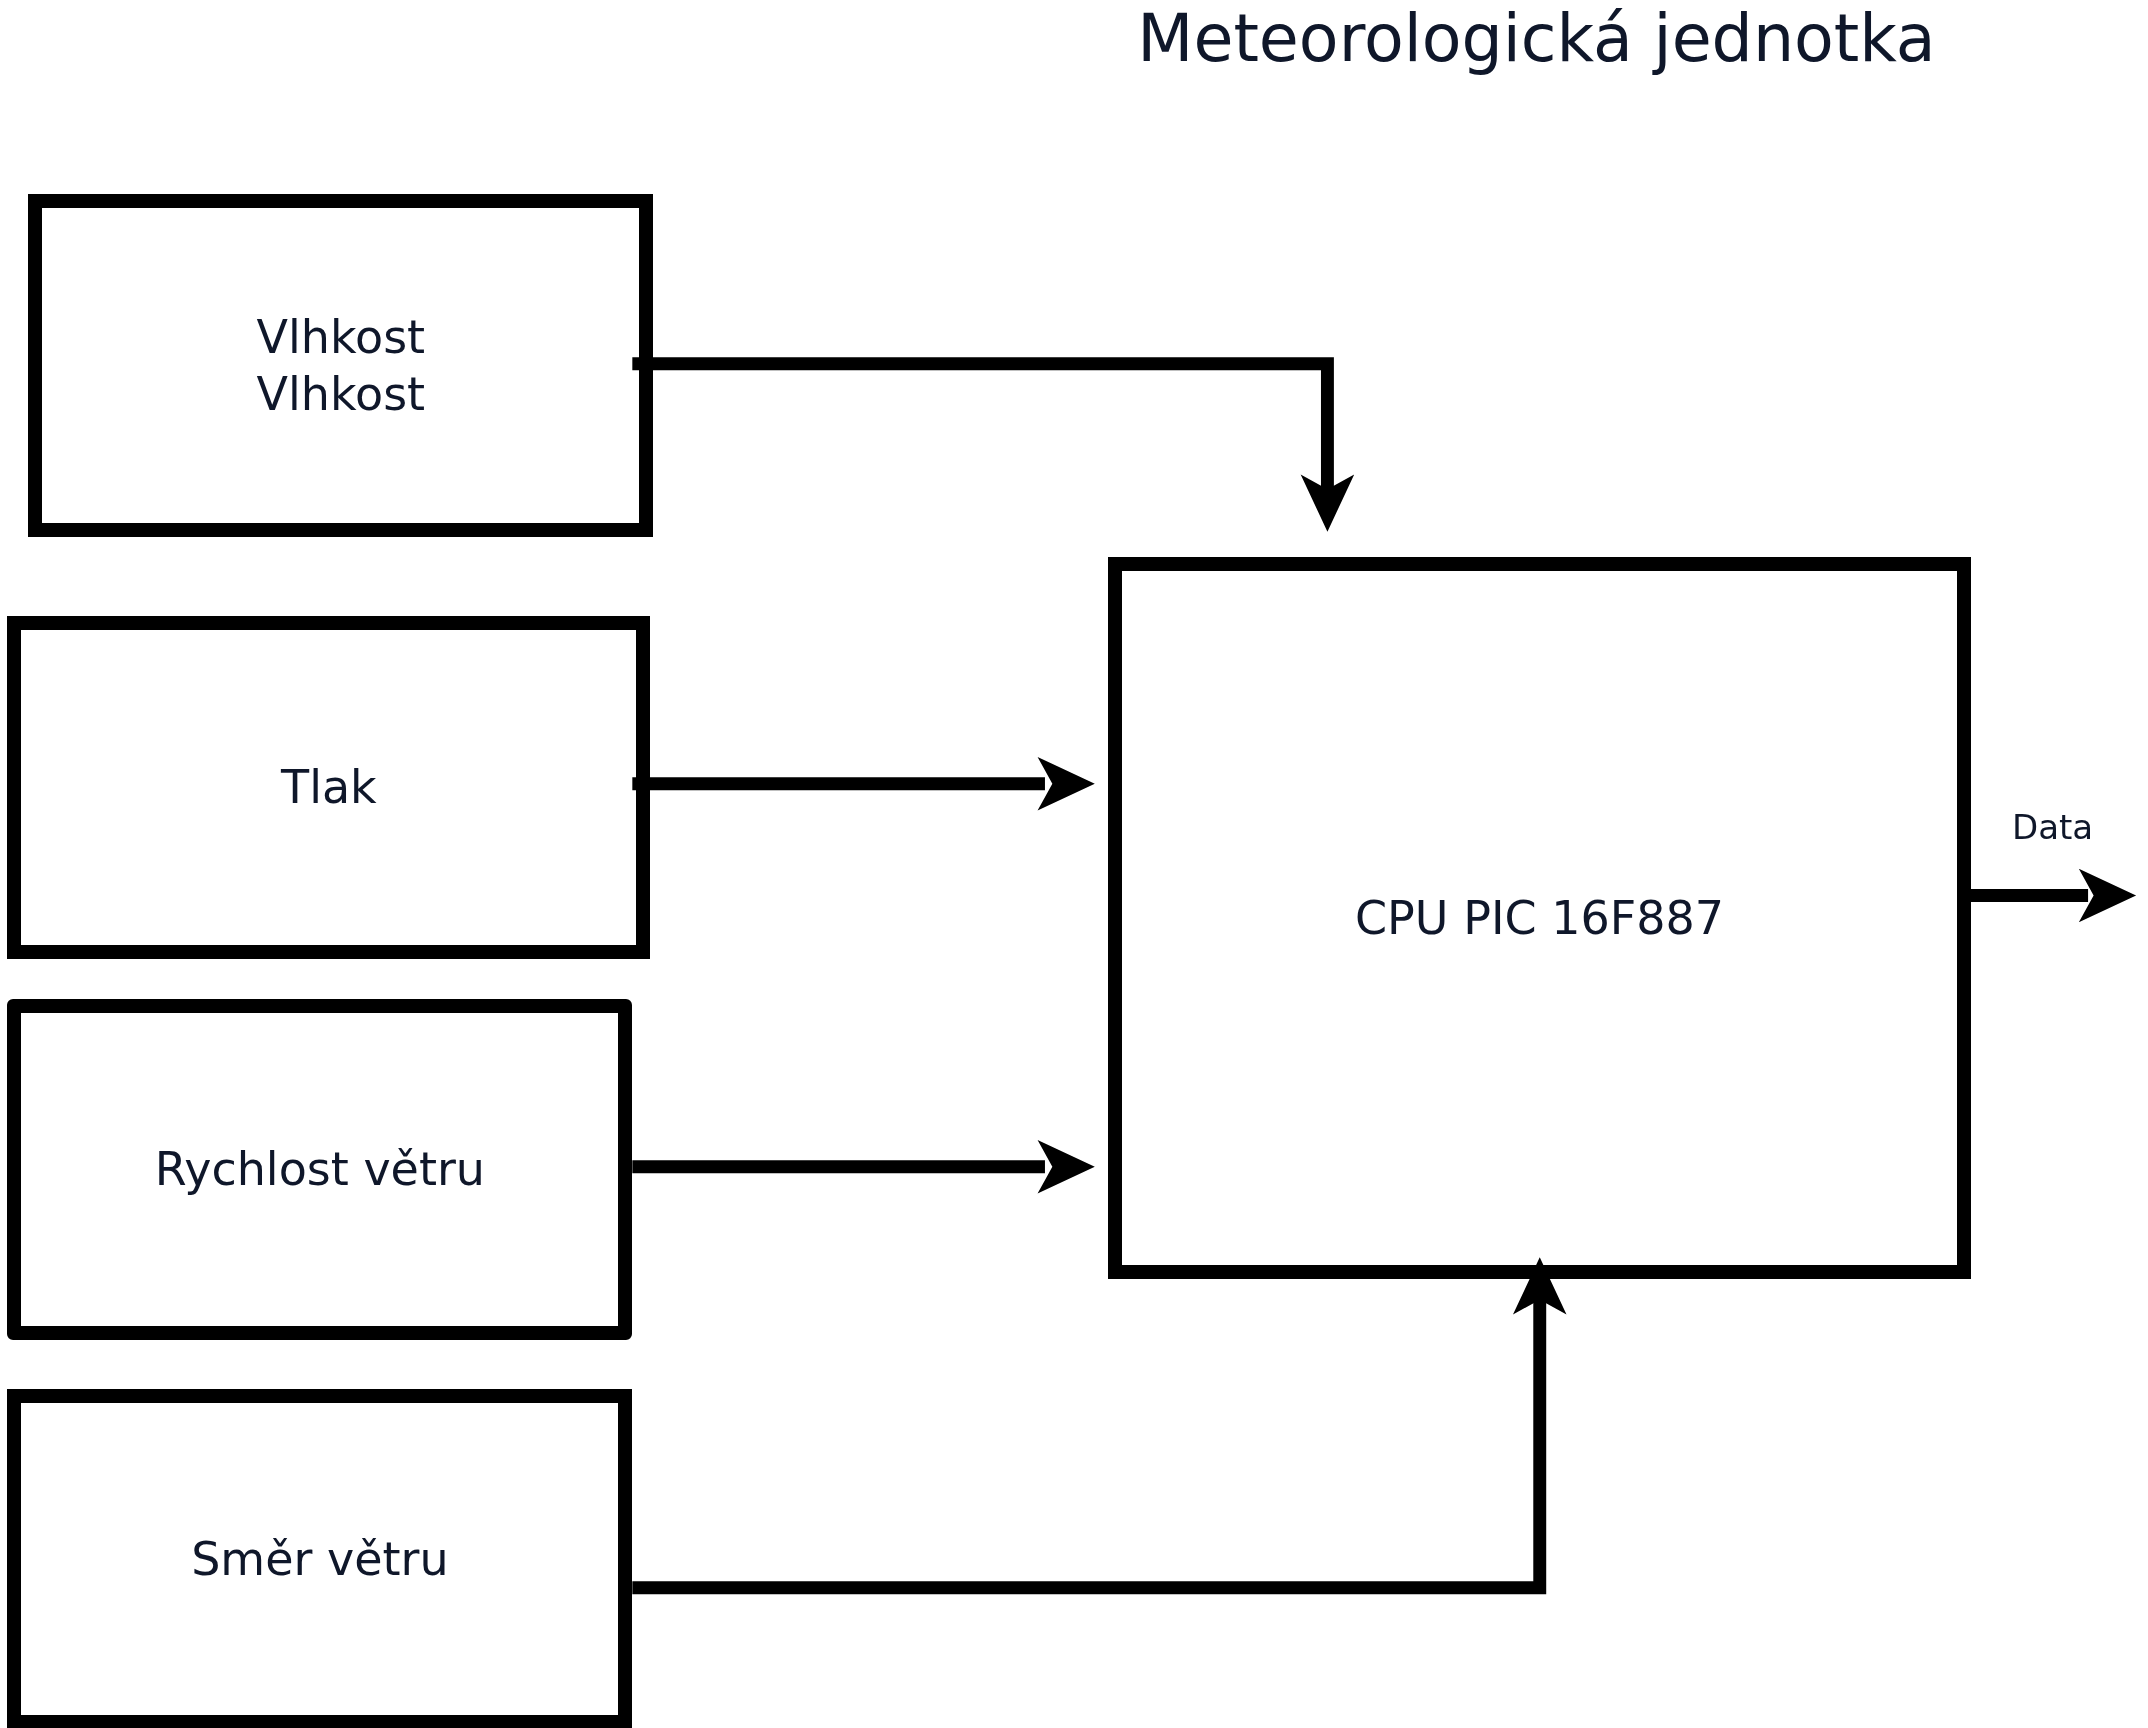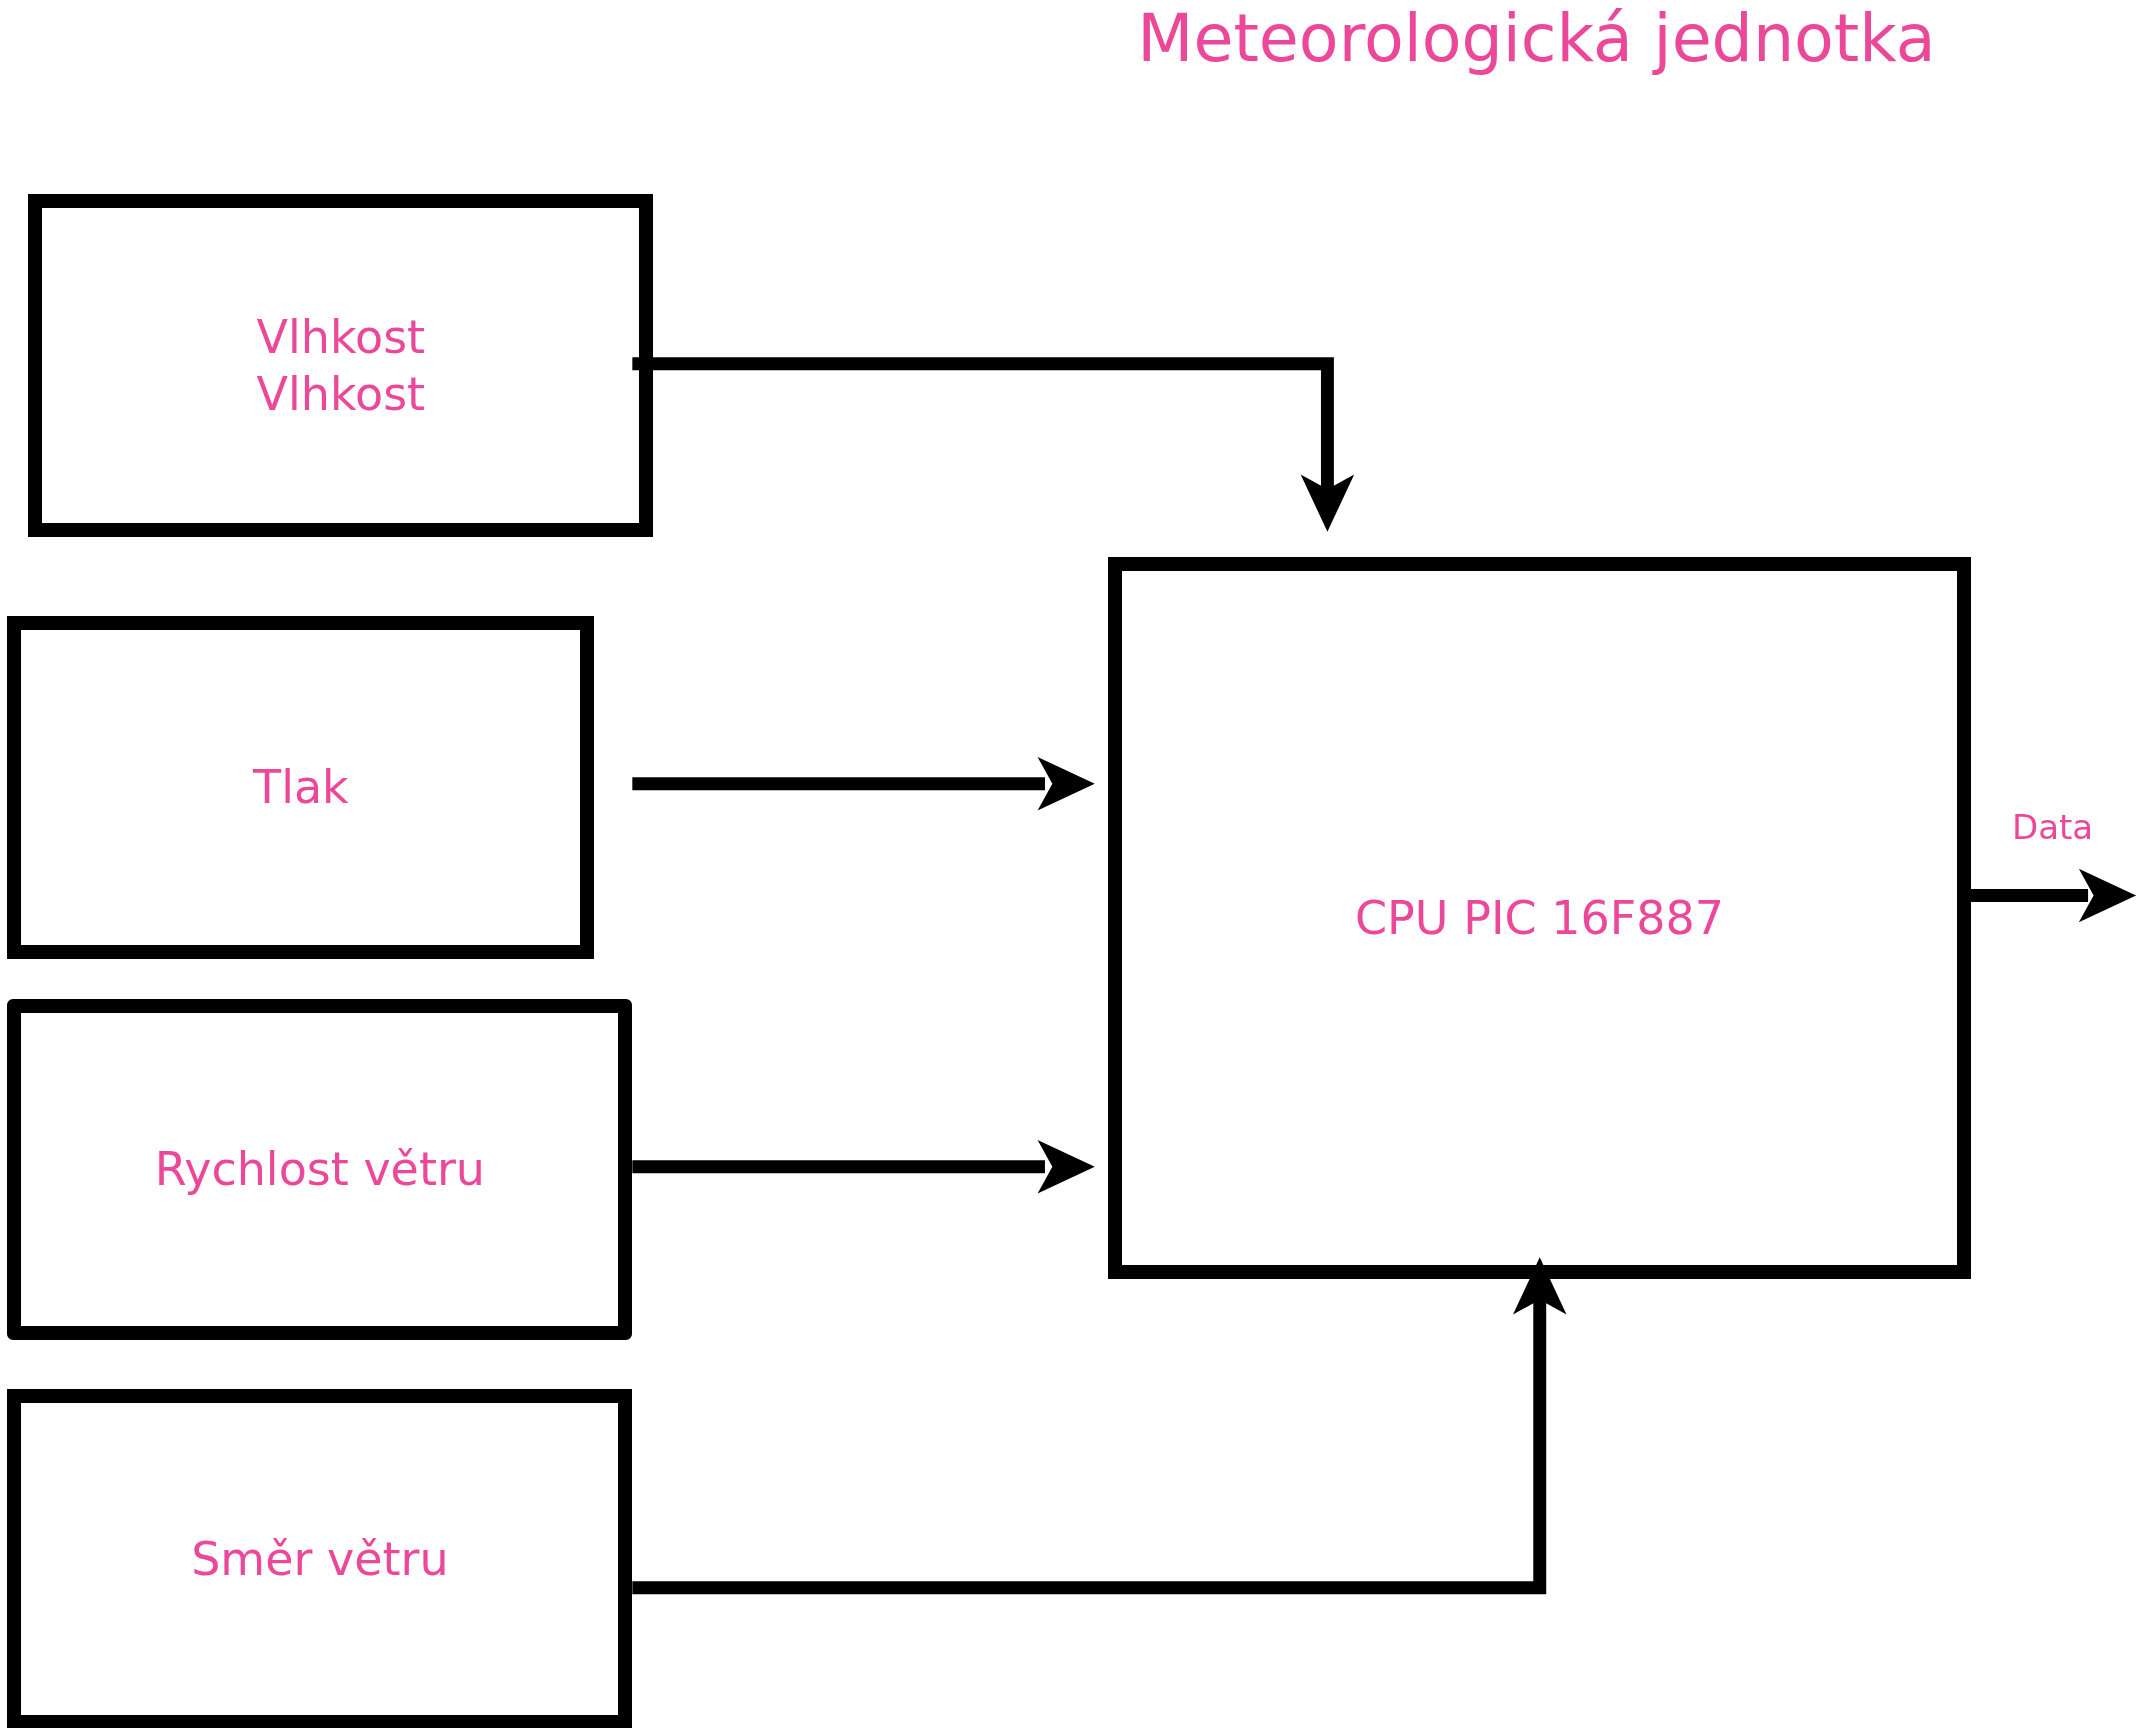--- a/index.html
+++ b/index.html
@@ -6,21 +6,21 @@
     margin: 0;
     padding: 0;
     background: #ffffff;
   }
   .canvas {
     position: relative;
     width: 2149px;
     height: 1729px;
     background: #ffffff;
     font-family: "DejaVu Sans", "Liberation Sans", sans-serif;
-    color: #ec4899;
+    color: #0f172a;
     overflow: hidden;
   }
   .diagram-title {
     position: absolute;
     left: 1061px;
     top: 5.5px;
     width: 951px;
     text-align: center;
     font-size: 65px;
     line-height: 1;
@@ -33,21 +33,21 @@
     background: #ffffff;
     display: flex;
     flex-direction: column;
     align-items: center;
     justify-content: center;
     text-align: center;
     font-size: 46px;
     line-height: 57px;
   }
   .box-1 { left: 7.4px;    top: 194px;  width: 625px; height: 343px; margin-left: 21px; }
-  .box-2 { left: 7.4px;    top: 616px;  width: 587px; height: 343px; }
+  .box-2 { left: 7.4px;    top: 616px;  width: 643px; height: 343px; }
   .box-3 { left: 7.4px;    top: 999px; width: 625px; height: 341px; border-radius: 6px; }
   .box-4 { left: 7.4px;    top: 1389px; width: 625px; height: 340px; }
   .box-cpu { left: 1108px; top: 533px; width: 863px; height: 722px; margin-top: 24px; }
   .wires {
     position: absolute;
     left: 0;
     top: 0;
     width: 2149px;
     height: 1729px;
     pointer-events: none;

